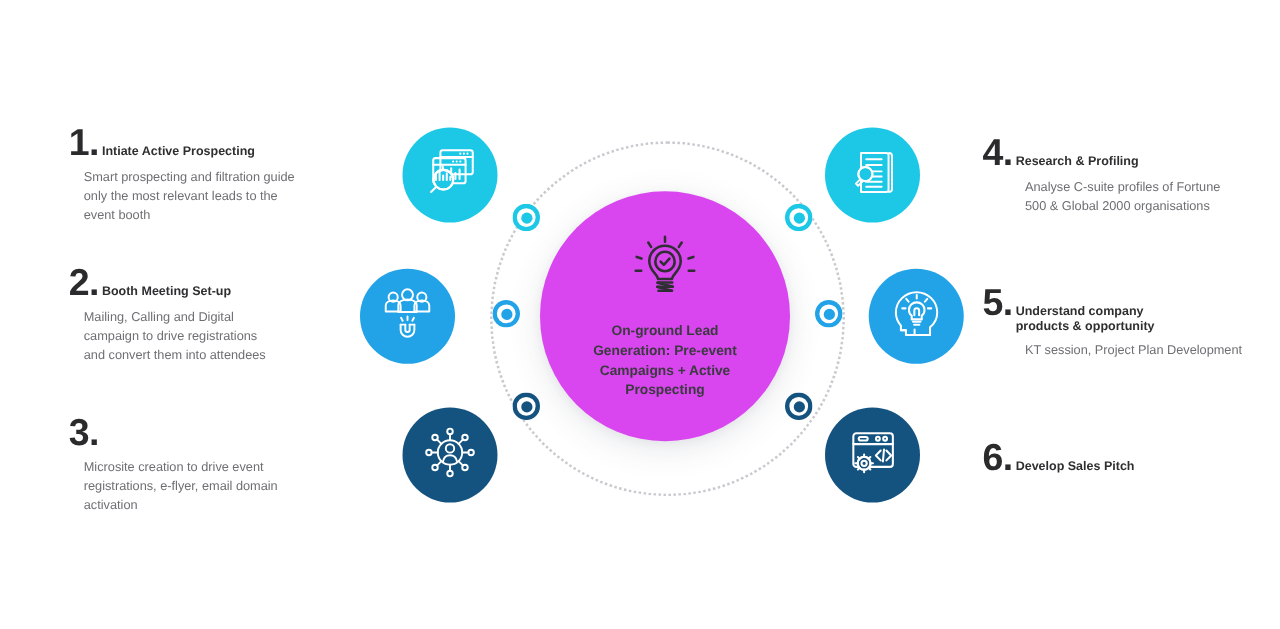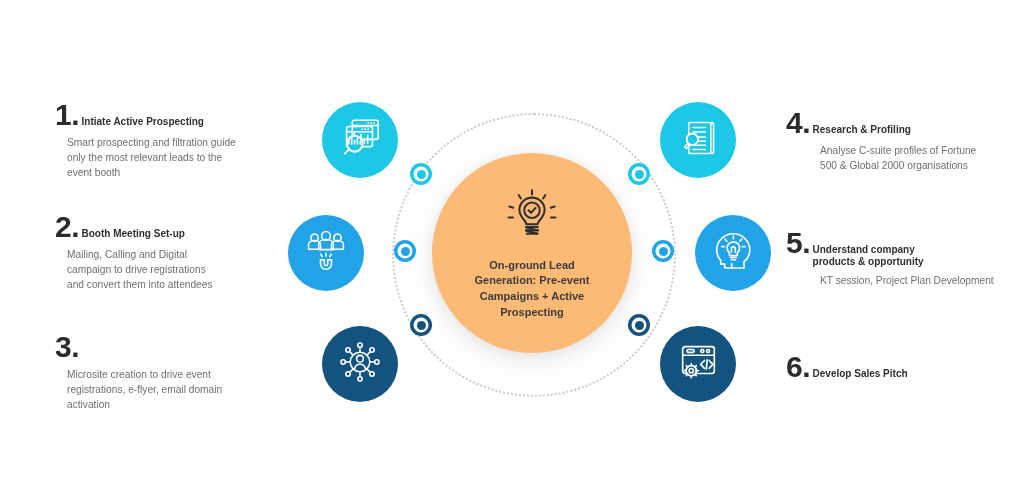--- a/index.html
+++ b/index.html
@@ -46,21 +46,21 @@
 
   
   .ring{
     position:absolute;left:392px;top:113px;width:280px;height:280px;
     border-radius:50%;
     border:2px dotted #c9c9cf;
   }
   .hub{
     position:absolute;left:432px;top:153px;width:200px;height:200px;
     border-radius:50%;
-    background:#fdba74;
+    background:#d946ef;
     box-shadow:0 6px 26px rgba(60,70,95,0.13), 0 2px 8px rgba(60,70,95,0.06);
     display:flex;flex-direction:column;align-items:center;justify-content:center;
   }
   .hub .bulb{margin-bottom:6px;}
   .hub .hubtext{
     font-size:11px;font-weight:700;color:#3a3a3f;
     line-height:1.42;text-align:center;white-space:pre-line;
     padding:0 14px;
   }
 

